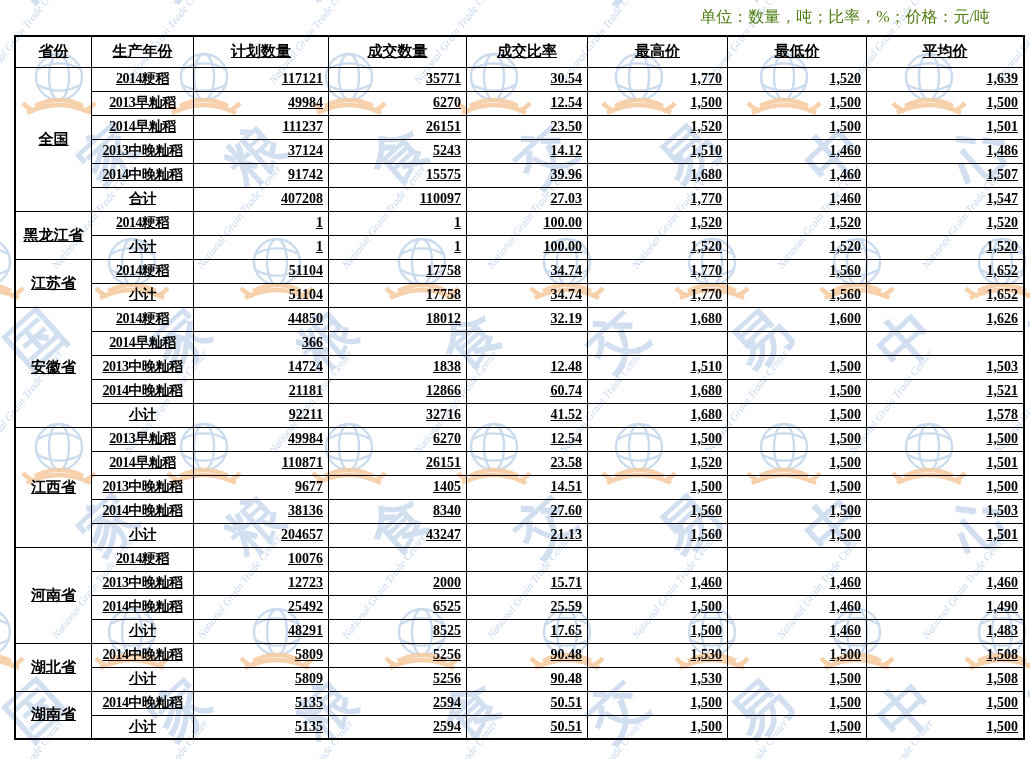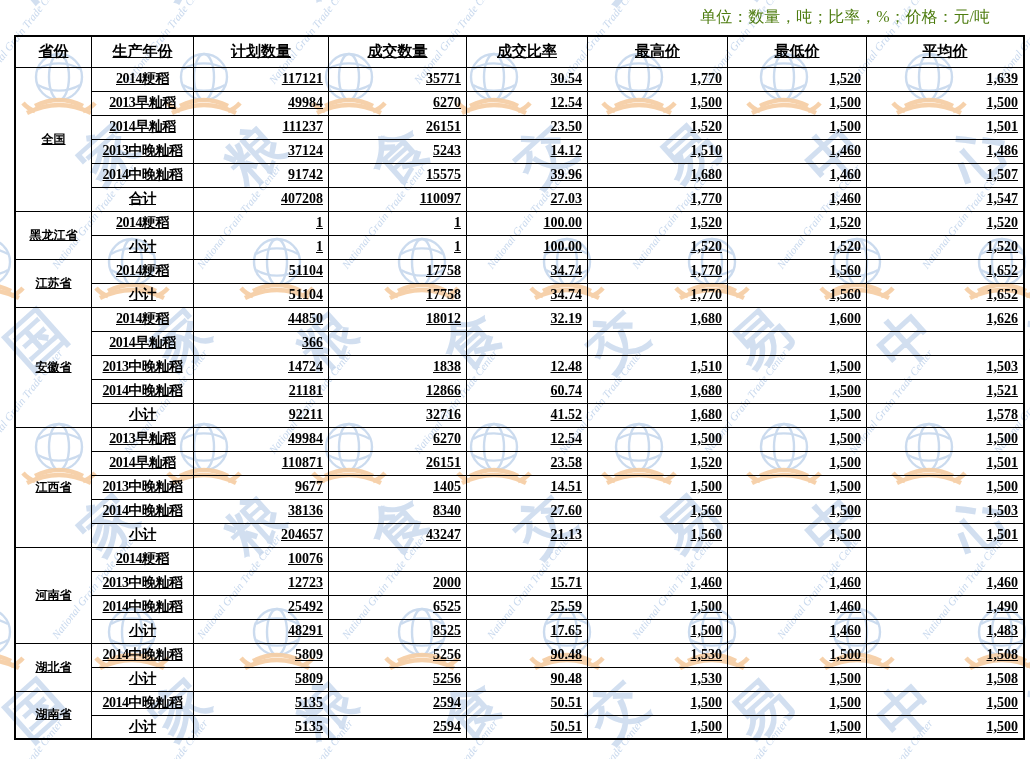--- a/index.html
+++ b/index.html
@@ -27,21 +27,21 @@
     font-family:"Liberation Serif","DejaVu Serif",serif;
     text-decoration:underline;
   }
   table.grain th, table.grain td{
     border:1px solid #000;background:transparent;
     font-weight:bold;color:#000;overflow:hidden;white-space:nowrap;
   }
   table.grain thead tr{height:31px;}
   table.grain tbody tr{height:24px;}
   table.grain th{font-size:15px;text-align:center;padding:0;}
-  td.province{font-size:12px;text-align:center;padding:0;}
+  td.province{font-size:15px;text-align:center;padding:0;}
   td.year{font-size:14px;text-align:center;padding:0;letter-spacing:-0.5px;}
   td.num{font-size:14px;text-align:right;padding:0 5px 0 0;}
 </style>
 </head>
 <body>
 
 <div class="wm-layer">
     <div class="wm-tile" style="left: -25px; top: -75px;"><svg width="150" height="195" viewBox="0 0 150 195">
         <text x="58" y="52" font-size="56" font-weight="bold" fill="#c3d5ec" opacity="0.75" transform="rotate(-42 75 35)" text-anchor="middle">国</text>
         <text x="-14" y="128" font-size="11" font-style="italic" fill="#c3d5ec" opacity="0.9" transform="rotate(-52 30 120)">National Grain Trade Center</text>

